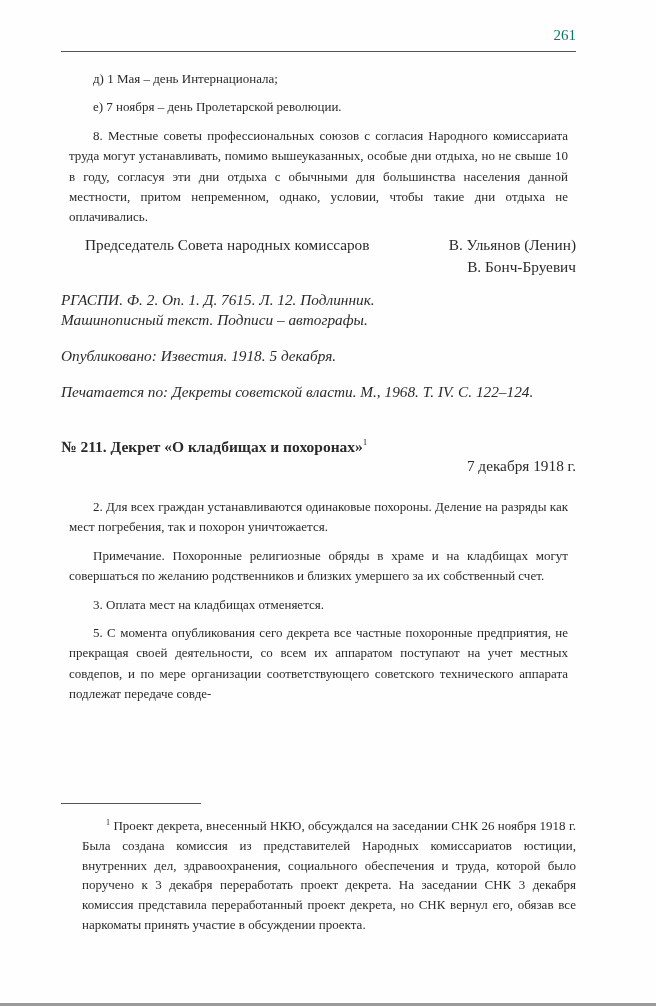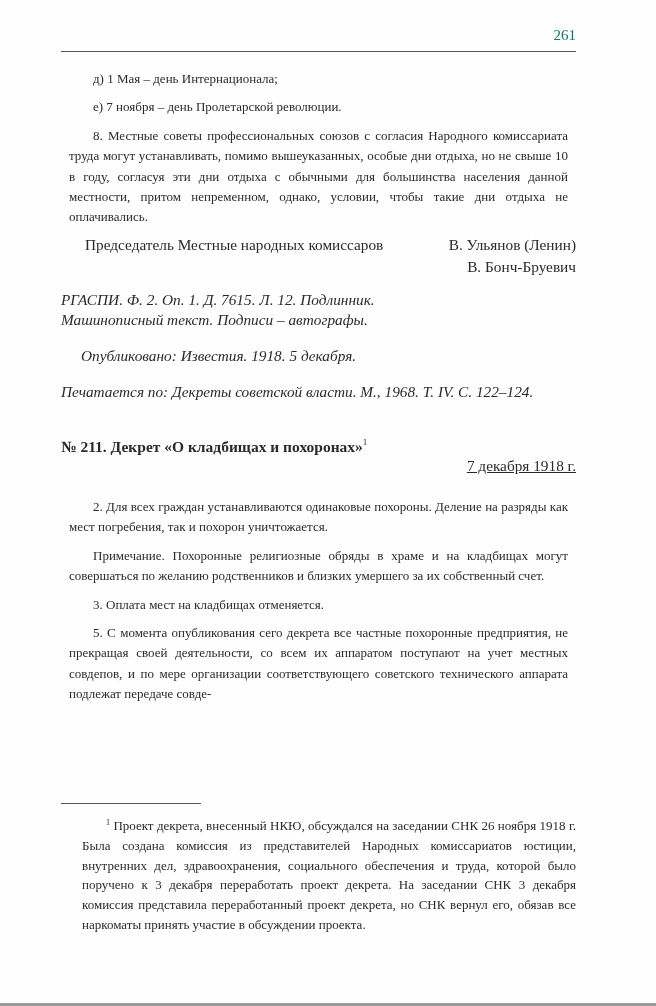--- a/index.html
+++ b/index.html
@@ -9,25 +9,25 @@
   .pagenum { position:absolute; right:0; top:27px; font-size:15px; color:#0f766e; }
   .header-rule { position:absolute; left:0; right:0; top:51px; height:0; border-top:1.3px solid #555; }
   .p { font-size:13px; line-height:20.4px; text-align:justify; margin:8px; }
   .ind { text-indent:24px; }
   .block1 { position:absolute; top:61px; left:0; right:0; }
   .sig { position:absolute; top:234px; left:24px; right:0; font-size:15.3px; line-height:22px; }
   .sig .row { display:flex; justify-content:space-between; }
   .sig .right { text-align:right; }
   .it { font-style:italic; font-size:15.3px; line-height:20.4px; margin:0; }
   .arch { position:absolute; top:290px; left:0; right:16px; }
-  .pub { position:absolute; top:346px; left:0; right:0;margin-left:20px; }
+  .pub { position:absolute; top:346px; left:0; right:0; }
   .print { position:absolute; top:382px; left:0; right:0; }
   .doc-title { position:absolute; top:437px; left:0; right:0; font-weight:bold; font-size:15.5px; }
   .doc-title sup { font-weight:normal; font-size:9px; vertical-align:7px; }
-  .doc-date { position:absolute; top:457px; right:0; font-size:15.3px;text-decoration:underline; }
+  .doc-date { position:absolute; top:457px; right:0; font-size:15.3px; }
   .block2 { position:absolute; top:489px; left:0; right:0; }
   .fn-rule { position:absolute; top:803px; left:0; width:140px; border-top:1.2px solid #555; }
   .fn { position:absolute; top:813px; left:0; right:0; font-size:13px; line-height:19.8px; text-align:justify; text-indent:24px;margin-left:21px; }
   .fn sup { font-size:8px; vertical-align:5px; }
   .bottom-rule { position:absolute; left:0; right:0; top:1003px; border-top:3px solid #9a9a9a; }
 </style>
 </head>
 <body>
 
 <div class="page">
@@ -35,21 +35,21 @@
   <div class="header-rule"></div>
 
   <div class="block1">
     <p class="p ind">д) 1 Мая – день Интернационала;</p>
     <p class="p ind">е) 7 ноября – день Пролетарской революции.</p>
     <p class="p ind" style="hyphens:auto;">8. Местные советы профессиональных союзов с согласия Народного комиссариата труда могут устанавливать, помимо вышеуказанных, особые дни отдыха, но не свыше 10 в году, согласуя эти дни отдыха с обычными для большинства населения данной местности, притом непременном, однако, условии, чтобы такие дни отдыха не оплачивались.</p>
   </div>
 
   <div class="sig">
     <div class="row">
-      <span>Председатель Местные народных комиссаров</span>
+      <span>Председатель Совета народных комиссаров</span>
       <span>В. Ульянов (Ленин)</span>
     </div>
     <div class="right">В. Бонч-Бруевич</div>
   </div>
 
   <div class="arch">
     <p class="it">РГАСПИ. Ф. 2. Оп. 1. Д. 7615. Л. 12. Подлинник.</p>
     <p class="it">Машинописный текст. Подписи – автографы.</p>
   </div>
 

